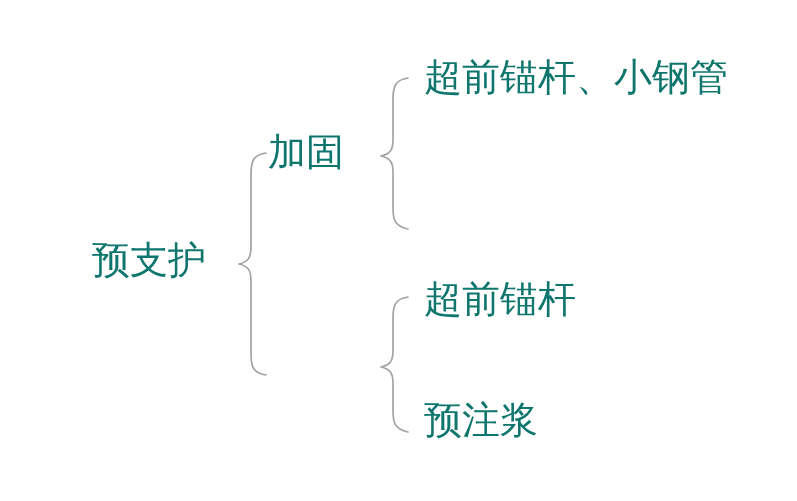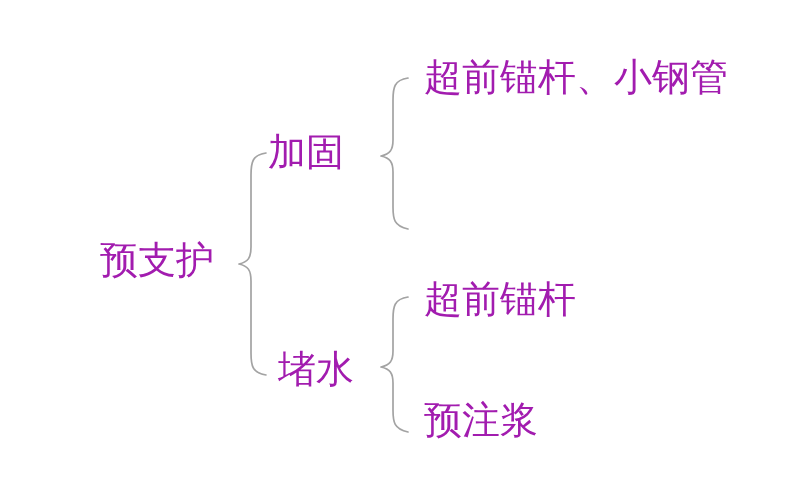--- a/index.html
+++ b/index.html
@@ -15,21 +15,21 @@
     width: 797px;
     height: 501px;
     background: #ffffff;
     overflow: hidden;
   }
   .node-label {
     position: absolute;
     font-family: Liberation Sans, sans-serif;
     font-size: 38px;
     line-height: 40px;
-    color: #a21caf;
+    color: #0f766e;
     white-space: nowrap;
     letter-spacing: 0px;
   }
   .brace-layer {
     position: absolute;
     left: 0;
     top: 0;
     width: 797px;
     height: 501px;
     pointer-events: none;
@@ -67,25 +67,24 @@
 
     <path class="brace-path" d="M 408 297
              C 394 299, 393 307, 393 319
              L 393 351
              C 393 361, 390 365, 381 367
              C 390 369, 393 373, 393 383
              L 393 410
              C 393 422, 394 429, 408 432"></path>
   </svg>
 
-  <div class="node-label" style="left:100px; top:240px;">预支护</div>
+  <div class="node-label" style="left:92px; top:240px;">预支护</div>
 
   <div class="node-label" style="left:268px; top:132px;">加固</div>
 
-  <div class="node-label" style="left:278px; top:349px;">堵水</div>
 
   <div class="node-label" style="left:424px; top:57px;">超前锚杆、小钢管</div>
 
 
   <div class="node-label" style="left:424px; top:279px;">超前锚杆</div>
 
   <div class="node-label" style="left:424px; top:400px;text-align:center;">预注浆</div>
 
 </div>
 

